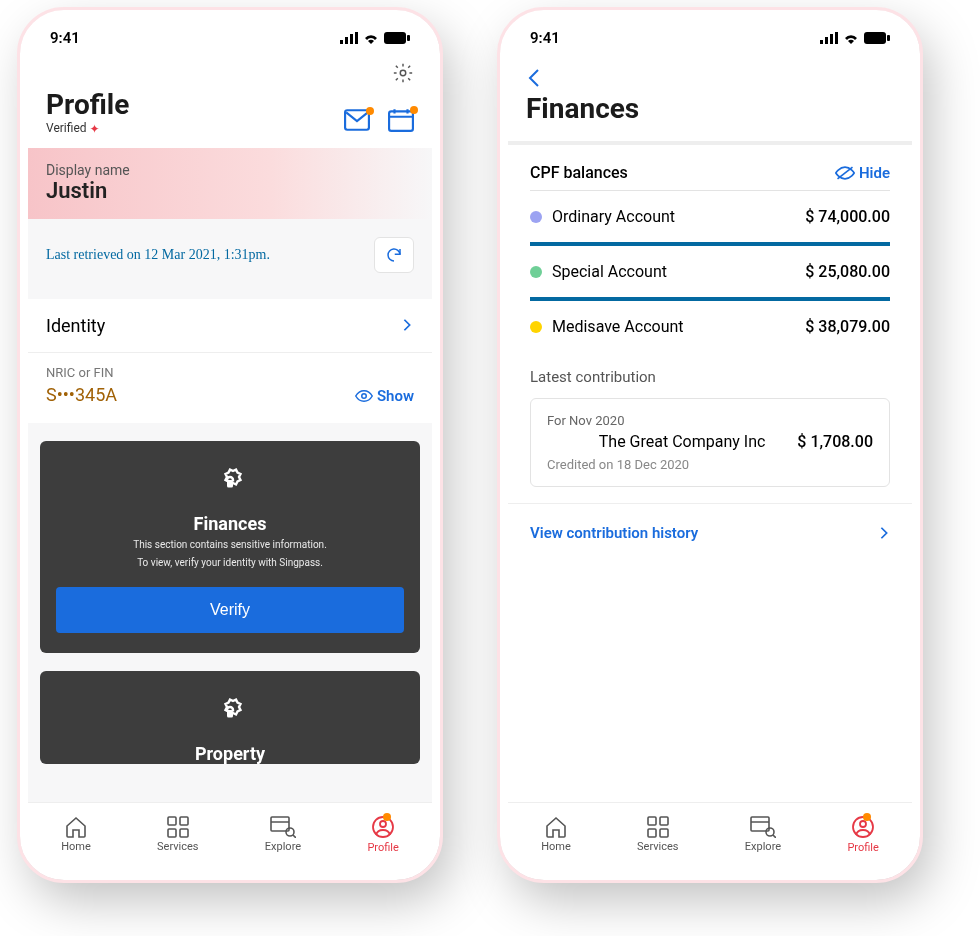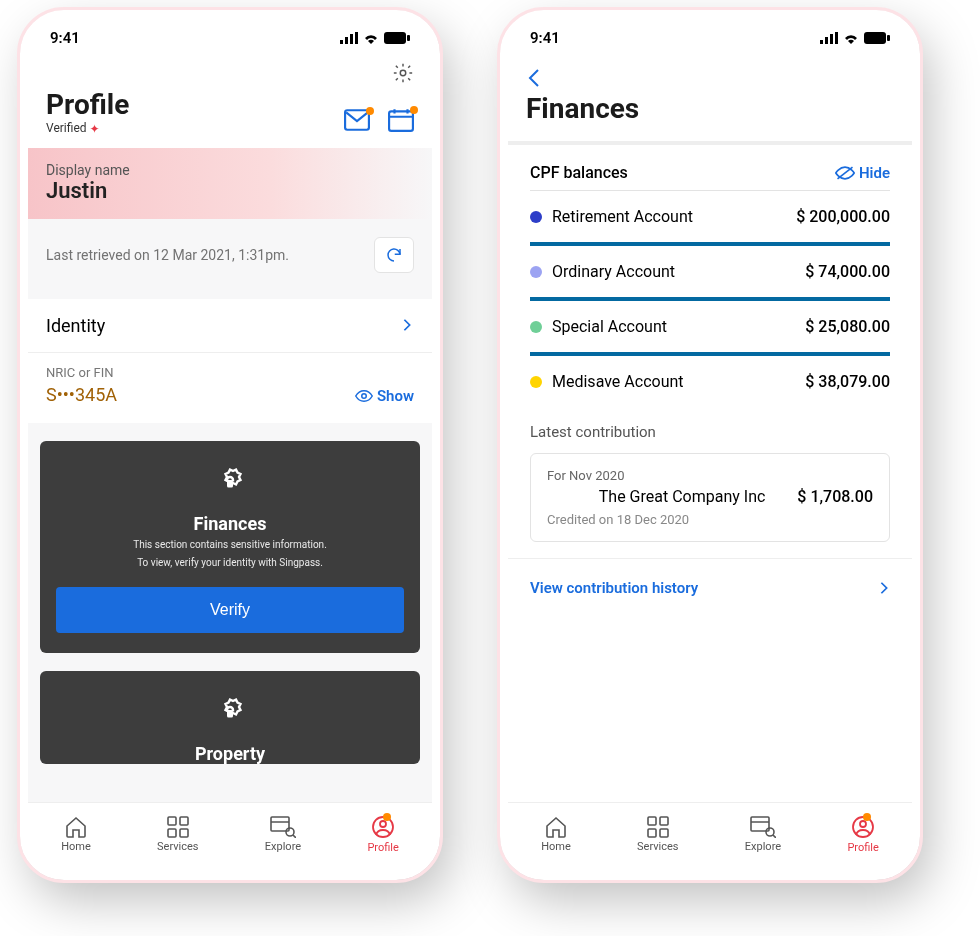--- a/index.html
+++ b/index.html
@@ -45,21 +45,21 @@
   .p1-title-block .sub { font-size: 12px; color:#333; }
   .verify-mark { color: #e63946; display:inline-block; vertical-align:middle; }
   .p1-header-icons { display:flex; gap:18px; align-items:center; }
   .icon-wrap-badge { position: relative; }
   .orange-dot { position:absolute; top:-2px; right:-4px; width:8px; height:8px; background:#ff8a00; border-radius:50%; }
 
   .display-name-card { background: linear-gradient(90deg, #f7c4c8 0%, #fbdcdd 60%, #f7f7f8 100%); padding: 14px 18px 16px; }
   .display-name-card .lbl { font-size:14px; color:#555; }
   .display-name-card .val { font-size:22px; font-weight:600; color:#222; }
 
-  .retrieved-row { display:flex; align-items:center; justify-content:space-between; padding:18px; font-size:14px; color:#737373; }
+  .retrieved-row { display:flex; align-items:center; justify-content:space-between; padding:18px; font-size:14px; color:#0369a1;font-family:Liberation Serif, serif; }
   .refresh-btn { width:40px; height:36px; border:1px solid #e3e3e3; border-radius:6px; display:flex; align-items:center; justify-content:center; background:#fff; }
 
   .identity-card { background:#fff; margin-top:8px; }
   .identity-head { display:flex; align-items:center; justify-content:space-between; padding:16px 18px; font-size:18px; font-weight:400; border-bottom:1px solid #eee;}
   .nric-row { padding:12px 18px 18px; display:flex; justify-content:space-between; align-items:flex-end; }
   .nric-block .lbl { font-size:13px; color:#777; margin-bottom:4px;}
   .nric-block .val { font-size:18px; color:#a16207; }
   .show-btn { color:#1a6cdd; font-weight:600; font-size:15px; display:flex; align-items:center; gap:4px; }
 
   .dark-card { background:#3d3d3d; color:#fff; margin:18px 12px 0 12px; border-radius:6px; padding:24px 16px 20px; text-align:center; }
@@ -301,27 +301,20 @@
             <path d="M3 16L21 2"></path>
           </svg>
         <span>Hide</span>
       </span>
     </div>
 
 
     <div class="account-list" id="account-list">
         <div class="account-row">
           <span class="acc-left">
-            <span class="acc-dot" style="background:#2d3ec8"></span>
-            <span>Retirement Account</span>
-          </span>
-          <span class="acc-amt">$ 200,000.00</span>
-        </div>
-        <div class="account-row">
-          <span class="acc-left">
             <span class="acc-dot" style="background:#9ca3f2"></span>
             <span>Ordinary Account</span>
           </span>
           <span class="acc-amt">$ 74,000.00</span>
         </div>
         <div class="account-row">
           <span class="acc-left">
             <span class="acc-dot" style="background:#6fcf97"></span>
             <span>Special Account</span>
           </span>

